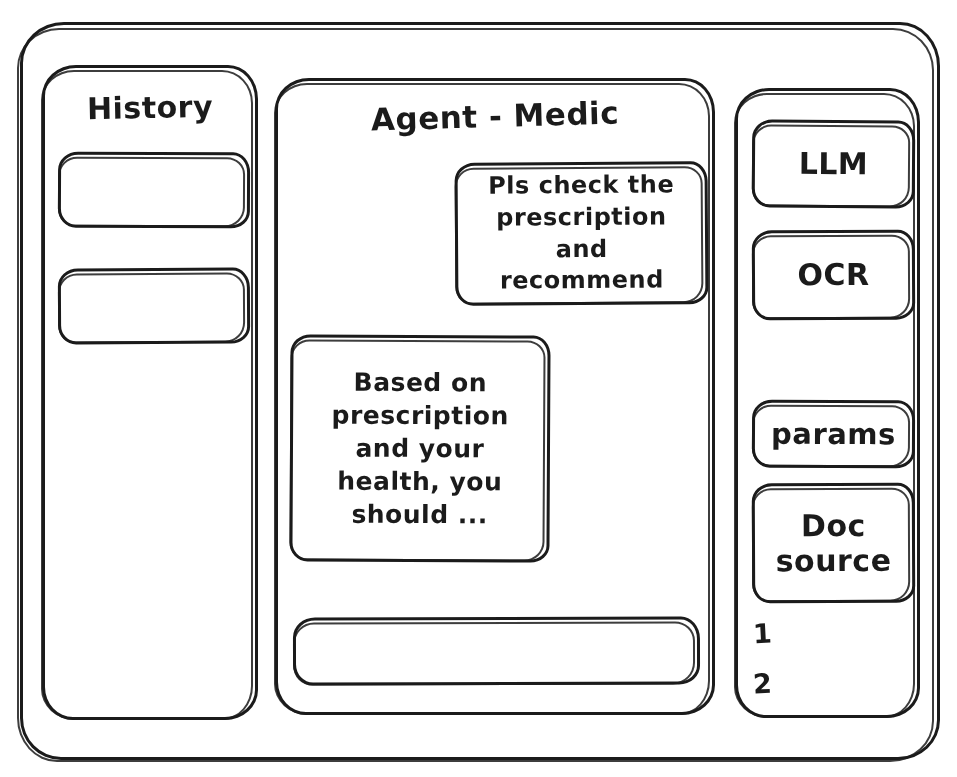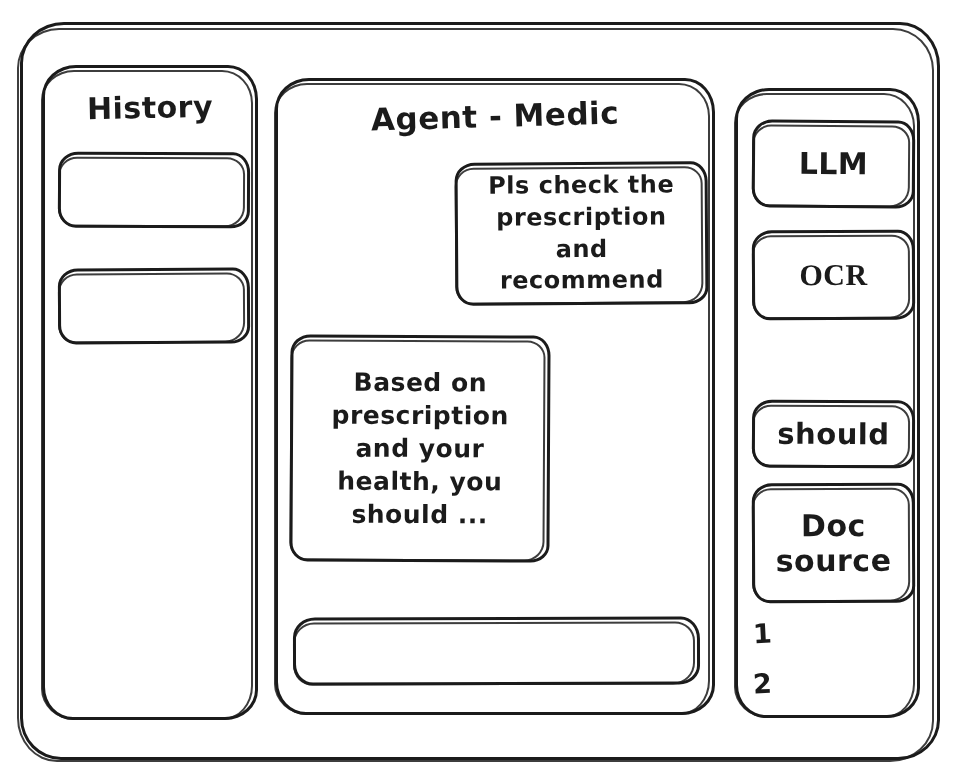--- a/index.html
+++ b/index.html
@@ -176,21 +176,21 @@
   }
   #doc-source-item-1 { top: 618px; transform: rotate(-3deg); }
   #doc-source-item-2 { top: 668px; transform: rotate(-3deg); }
 
   
   #history-item-1 { transform: rotate(0.25deg); }
   #history-item-2 { transform: rotate(-0.3deg); }
   #user-bubble    { transform: rotate(-0.4deg); }
   #agent-bubble   { transform: rotate(0.3deg); }
   #tool-llm       { transform: rotate(0.4deg); }
-  #tool-ocr       { transform: rotate(-0.3deg); font-family: Liberation Serif, serif; }
+  #tool-ocr       { transform: rotate(-0.3deg); }
   #tool-params    { transform: rotate(0.3deg); }
   #tool-doc       { transform: rotate(-0.25deg); }
   #composer-input { transform: rotate(-0.15deg); }
 </style>
 </head>
 <body>
 
 <div class="sketch" id="app-frame"></div>
 
 <div class="sketch" id="history-panel"></div>
@@ -211,18 +211,18 @@
 and your
 health, you
 should ...</div>
 
 <div class="sketch" id="composer-input" placeholder=""></div>
 
 <div class="sketch" id="tools-panel"></div>
 
 <div class="sketch tight tool-card hand" id="tool-llm">LLM</div>
 <div class="sketch tight tool-card hand" id="tool-ocr">OCR</div>
-<div class="sketch tight tool-card hand" id="tool-params">should</div>
+<div class="sketch tight tool-card hand" id="tool-params">params</div>
 <div class="sketch tight tool-card hand" id="tool-doc">Doc
 source</div>
 
 <div class="hand doc-list-marker" id="doc-source-item-1">1</div>
 <div class="hand doc-list-marker" id="doc-source-item-2">2</div>
 
 </body></html>

